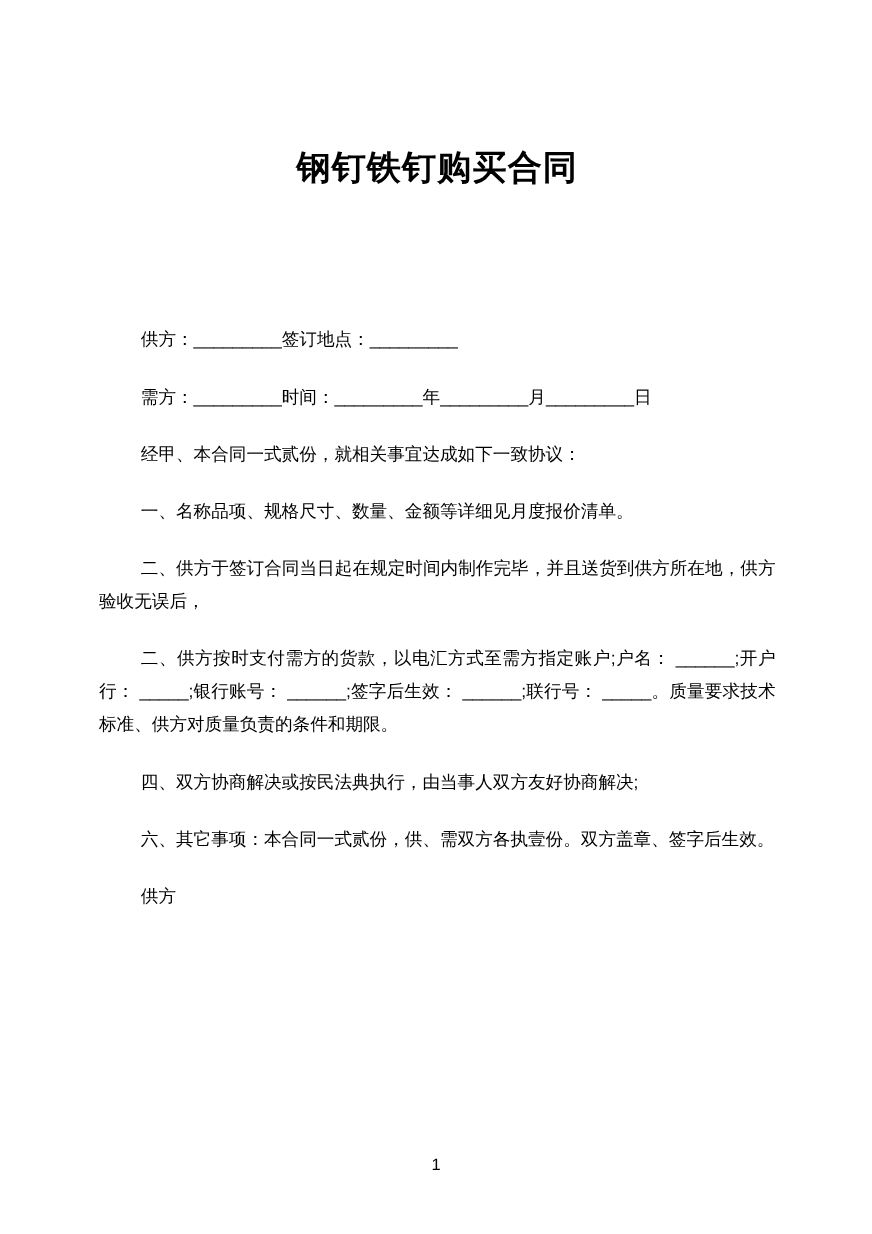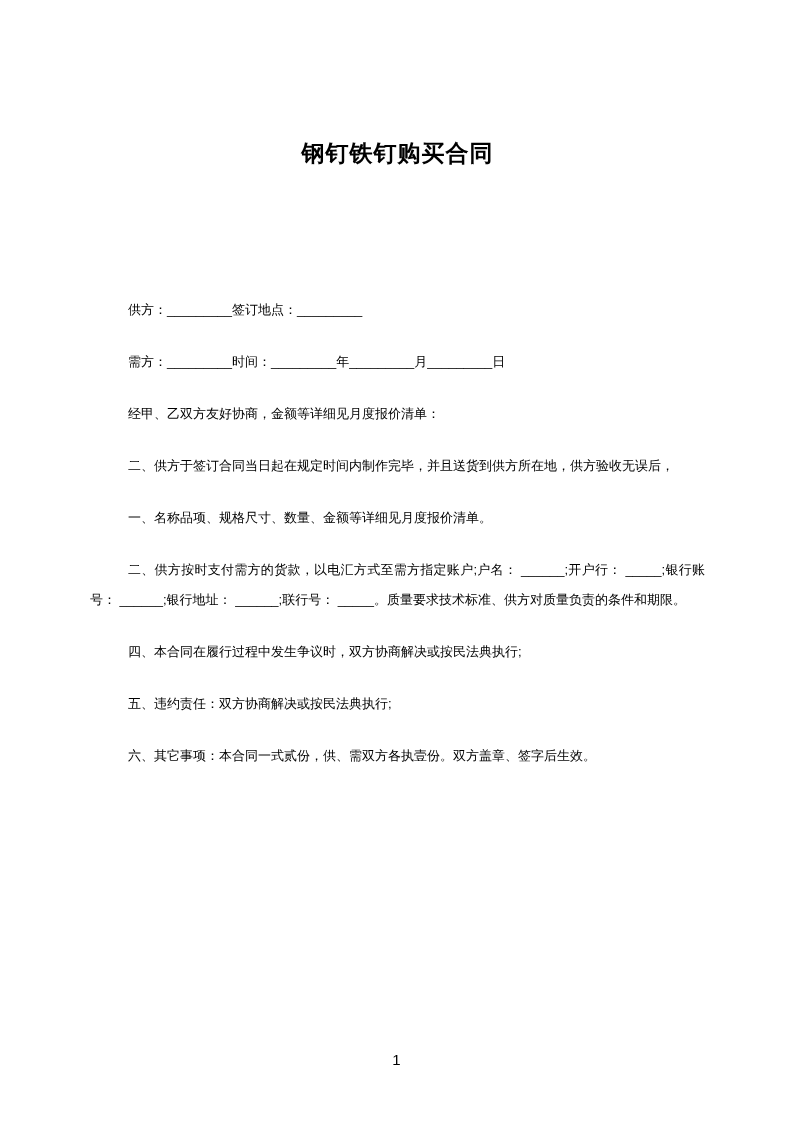--- a/index.html
+++ b/index.html
@@ -15,29 +15,29 @@
     color: #000000;
     font-family: "Liberation Sans", "DejaVu Sans", sans-serif;
     overflow: hidden;
     box-sizing: border-box;
   }
   .content {
     padding: 138px 88px 0 90px;
     box-sizing: border-box;
   }
   .title {
-    font-size: 23px;
+    font-size: 31px;
     font-weight: bold;
     text-align: center;
     line-height: 30px;
     margin: 0 0 127px 0;
     letter-spacing: 1px;
   }
   .para {
-    font-size: 13px;
+    font-size: 16px;
     line-height: 30px;
     margin: 0 0 22px 0;
     text-align: justify;
     text-indent: 38px;
     word-break: break-all;
   }
   .footer {
     position: absolute;
     top: 1050px;
     left: 0;
@@ -52,35 +52,35 @@
 
 <div class="page">
   <div class="content">
 
     <h1 class="title">钢钉铁钉购买合同</h1>
 
     <p class="para">供方：_________签订地点：_________</p>
 
     <p class="para">需方：_________时间：_________年_________月_________日</p>
 
-    <p class="para">经甲、乙双方友好协商，金额等详细见月度报价清单：</p>
+    <p class="para">经甲、本合同一式贰份，就相关事宜达成如下一致协议：</p>
+
+    <p class="para">一、名称品项、规格尺寸、数量、金额等详细见月度报价清单。</p>
 
     <p class="para">二、供方于签订合同当日起在规定时间内制作完毕，并且送货到供方所在地，供方验收无误后，</p>
 
-    <p class="para">一、名称品项、规格尺寸、数量、金额等详细见月度报价清单。</p>
 
+    <p class="para">二、供方按时支付需方的货款，以电汇方式至需方指定账户;户名： ______;开户行： _____;银行账号： ______;签字后生效： ______;联行号： _____。质量要求技术标准、供方对质量负责的条件和期限。</p>
 
-    <p class="para">二、供方按时支付需方的货款，以电汇方式至需方指定账户;户名： ______;开户行： _____;银行账号： ______;银行地址： ______;联行号： _____。质量要求技术标准、供方对质量负责的条件和期限。</p>
+    <p class="para">四、双方协商解决或按民法典执行，由当事人双方友好协商解决;</p>
 
-    <p class="para">四、本合同在履行过程中发生争议时，双方协商解决或按民法典执行;</p>
-
-    <p class="para">五、违约责任：双方协商解决或按民法典执行;</p>
 
     <p class="para">六、其它事项：本合同一式贰份，供、需双方各执壹份。双方盖章、签字后生效。</p>
 
+    <p class="para">供方</p>
 
 
   </div>
 
   <div class="footer">
     <span>1</span>
   </div>
 </div>
 
 </body></html>

